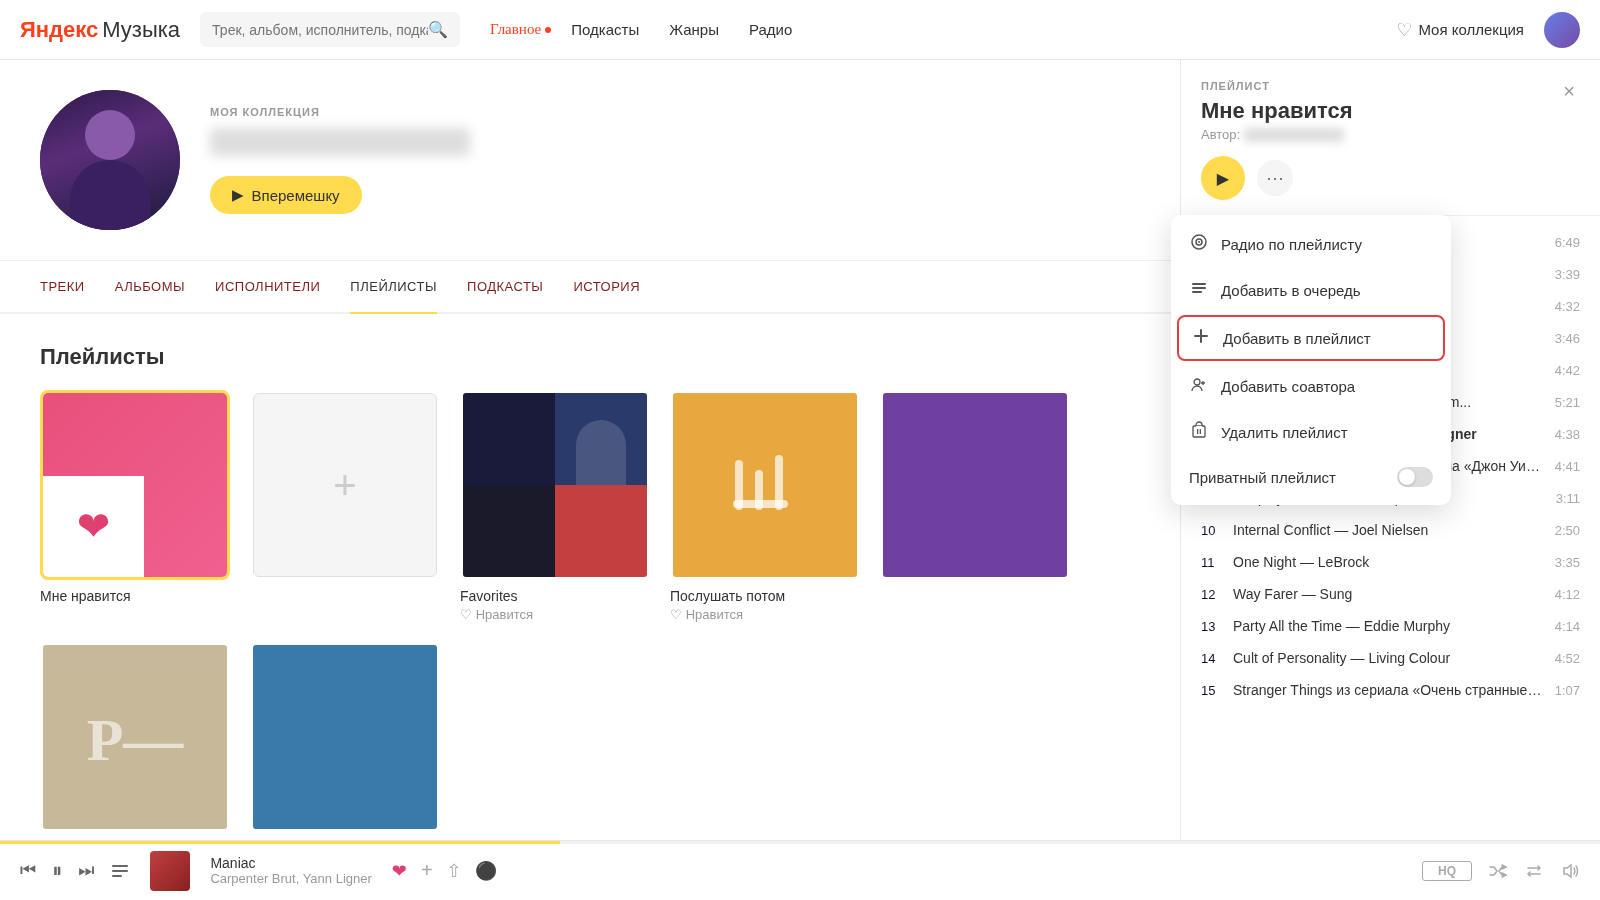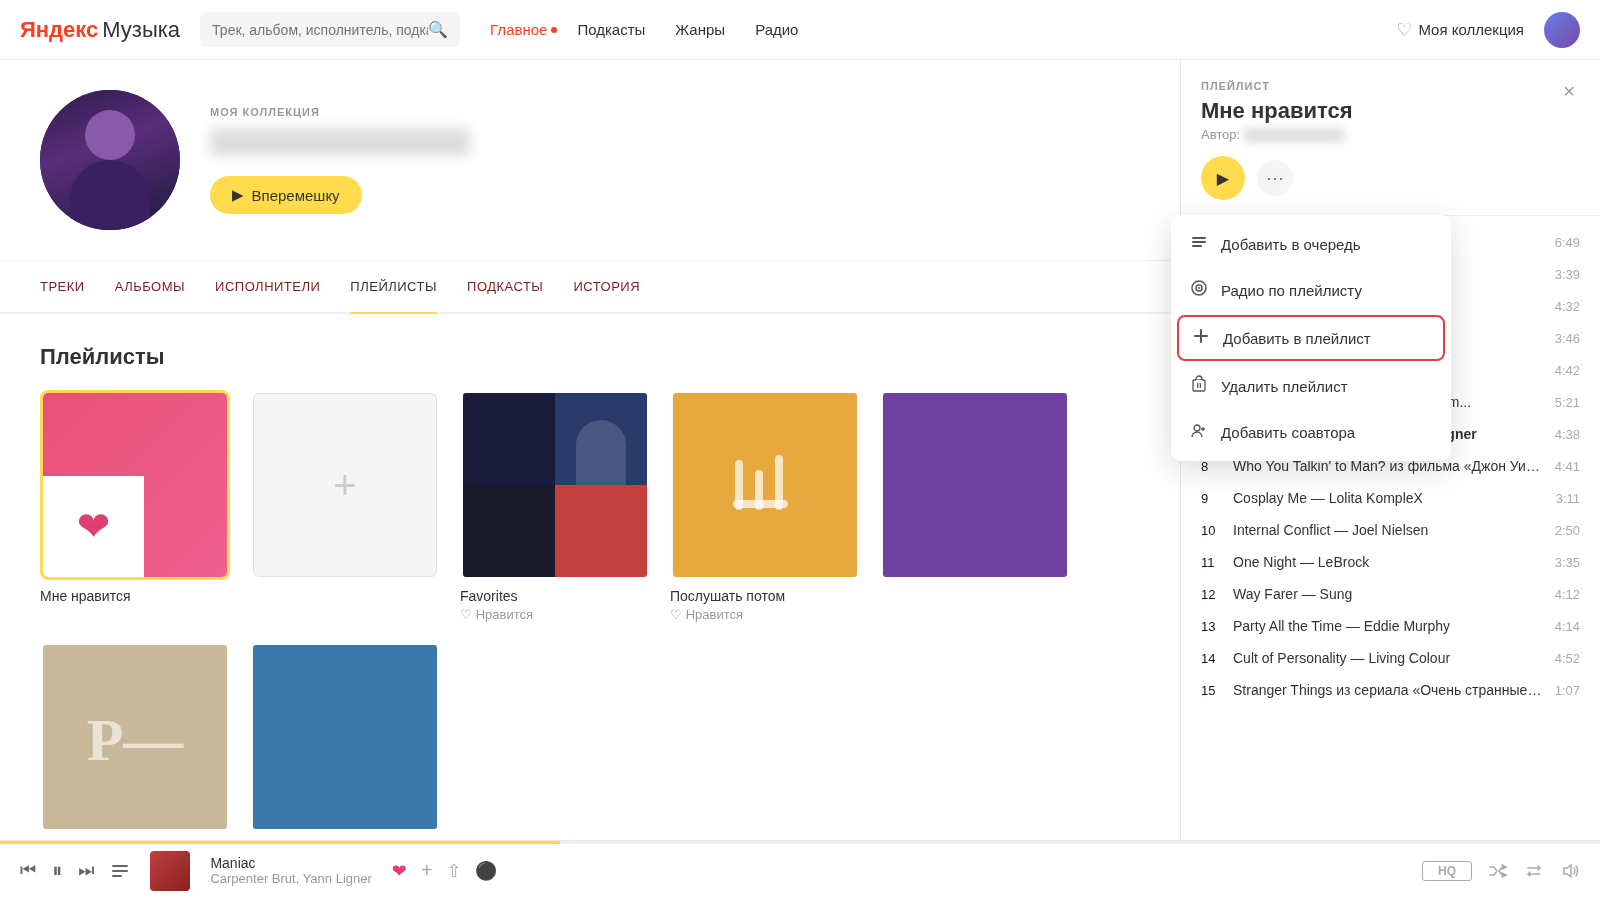--- a/index.html
+++ b/index.html
@@ -50,21 +50,21 @@
       gap: 30px;
       flex: 1;
     }
     .nav-link {
       font-size: 15px;
       color: #333;
       cursor: pointer;
       text-decoration: none;
       position: relative;
     }
-    .nav-link.active { color: #fc3f1d; font-weight: 500; }
+    .nav-link.active { color: #fc3f1d; font-weight: 500; font-family: Liberation Serif, serif; }
     .nav-link.active::after {
       content: '';
       width: 6px;
       height: 6px;
       background: #fc3f1d;
       border-radius: 50%;
       position: absolute;
       right: -10px;
       top: 50%;
       transform: translateY(-50%);
@@ -747,74 +747,82 @@
     </div>
   </div>
 
   <div class="right-panel">
 
     <div class="context-menu">
 
       <div class="menu-item">
         <span class="menu-icon">
           <svg width="18" height="18" viewBox="0 0 18 18" fill="none">
+              <circle cx="9" cy="9" r="7" stroke="#555" stroke-width="1.5" fill="none"></circle>
+              <circle cx="9" cy="9" r="3" stroke="#555" stroke-width="1.5" fill="none"></circle>
+              <circle cx="9" cy="9" r="1" fill="#555"></circle>
+            </svg>
+        </span>
+        <span>Радио по плейлисту</span>
+      </div>
+
+      <div class="menu-item">
+        <span class="menu-icon">
+          <svg width="18" height="18" viewBox="0 0 18 18" fill="none">
               <rect x="2" y="4" width="14" height="2" rx="1" fill="#555"></rect>
               <rect x="2" y="8" width="14" height="2" rx="1" fill="#555"></rect>
               <rect x="2" y="12" width="10" height="2" rx="1" fill="#555"></rect>
             </svg>
         </span>
         <span>Добавить в очередь</span>
-      </div>
-
-      <div class="menu-item">
-        <span class="menu-icon">
-          <svg width="18" height="18" viewBox="0 0 18 18" fill="none">
-              <circle cx="9" cy="9" r="7" stroke="#555" stroke-width="1.5" fill="none"></circle>
-              <circle cx="9" cy="9" r="3" stroke="#555" stroke-width="1.5" fill="none"></circle>
-              <circle cx="9" cy="9" r="1" fill="#555"></circle>
-            </svg>
-        </span>
-        <span>Радио по плейлисту</span>
       </div>
 
       <div class="menu-item highlighted">
         <span class="menu-icon">
           <svg width="18" height="18" viewBox="0 0 18 18" fill="none">
               <rect x="8" y="2" width="2" height="14" rx="1" fill="#555"></rect>
               <rect x="2" y="8" width="14" height="2" rx="1" fill="#555"></rect>
             </svg>
         </span>
         <span>Добавить в плейлист</span>
       </div>
 
+
+      <div class="menu-item">
+        <span class="menu-icon">
+          <svg width="18" height="18" viewBox="0 0 18 18" fill="none">
+              <circle cx="7" cy="7" r="3" stroke="#555" stroke-width="1.3" fill="none"></circle>
+              <path d="M2 16c0-3 2.5-5 5-5s5 2 5 5" stroke="#555" stroke-width="1.3" fill="none"></path>
+              <path d="M13 6v4M11 8h4" stroke="#555" stroke-width="1.3"></path>
+            </svg>
+        </span>
+        <span>Добавить соавтора</span>
+      </div>
 
       <div class="menu-item">
         <span class="menu-icon">
           <svg width="18" height="18" viewBox="0 0 18 18" fill="none">
               <rect x="3" y="5" width="12" height="11" rx="1" stroke="#555" stroke-width="1.3" fill="none"></rect>
               <path d="M6 5V4a3 3 0 016 0v1" stroke="#555" stroke-width="1.3"></path>
               <rect x="6" y="5" width="6" height="2" fill="#fff"></rect>
               <rect x="7" y="8" width="1.3" height="5" rx="0.5" fill="#555"></rect>
               <rect x="9.7" y="8" width="1.3" height="5" rx="0.5" fill="#555"></rect>
             </svg>
         </span>
         <span>Удалить плейлист</span>
       </div>
 
       <div class="menu-item">
-        <span class="menu-icon">
-          <svg width="18" height="18" viewBox="0 0 18 18" fill="none">
-              <circle cx="7" cy="7" r="3" stroke="#555" stroke-width="1.3" fill="none"></circle>
-              <path d="M2 16c0-3 2.5-5 5-5s5 2 5 5" stroke="#555" stroke-width="1.3" fill="none"></path>
-              <path d="M13 6v4M11 8h4" stroke="#555" stroke-width="1.3"></path>
-            </svg>
-        </span>
-        <span>Добавить соавтора</span>
-      </div>
-
+        <span>Приватный плейлист</span>
+        <div class="menu-toggle">
+          <div class="toggle-track">
+            <div class="toggle-thumb"></div>
+          </div>
+        </div>
+      </div>
     </div>
 
     <div class="panel-header">
       <div class="panel-label">ПЛЕЙЛИСТ</div>
       <div class="panel-title">Мне нравится</div>
       <div class="panel-author">
         <span>Автор:</span>
         <span class="author-blurred">&nbsp;&nbsp;&nbsp;&nbsp;&nbsp;&nbsp;&nbsp;&nbsp;&nbsp;&nbsp;</span>
       </div>
       <div class="panel-controls">

